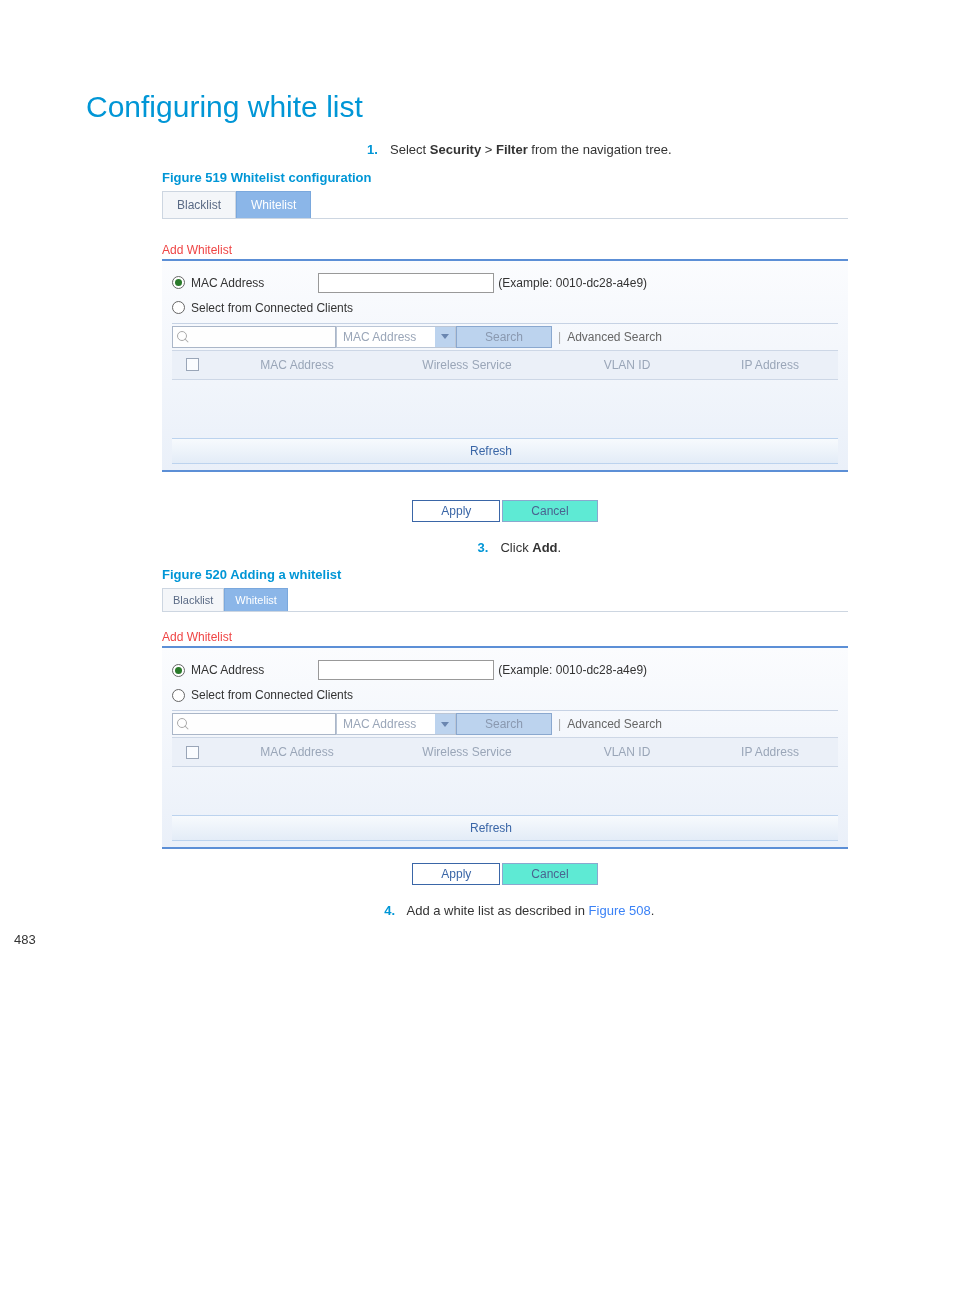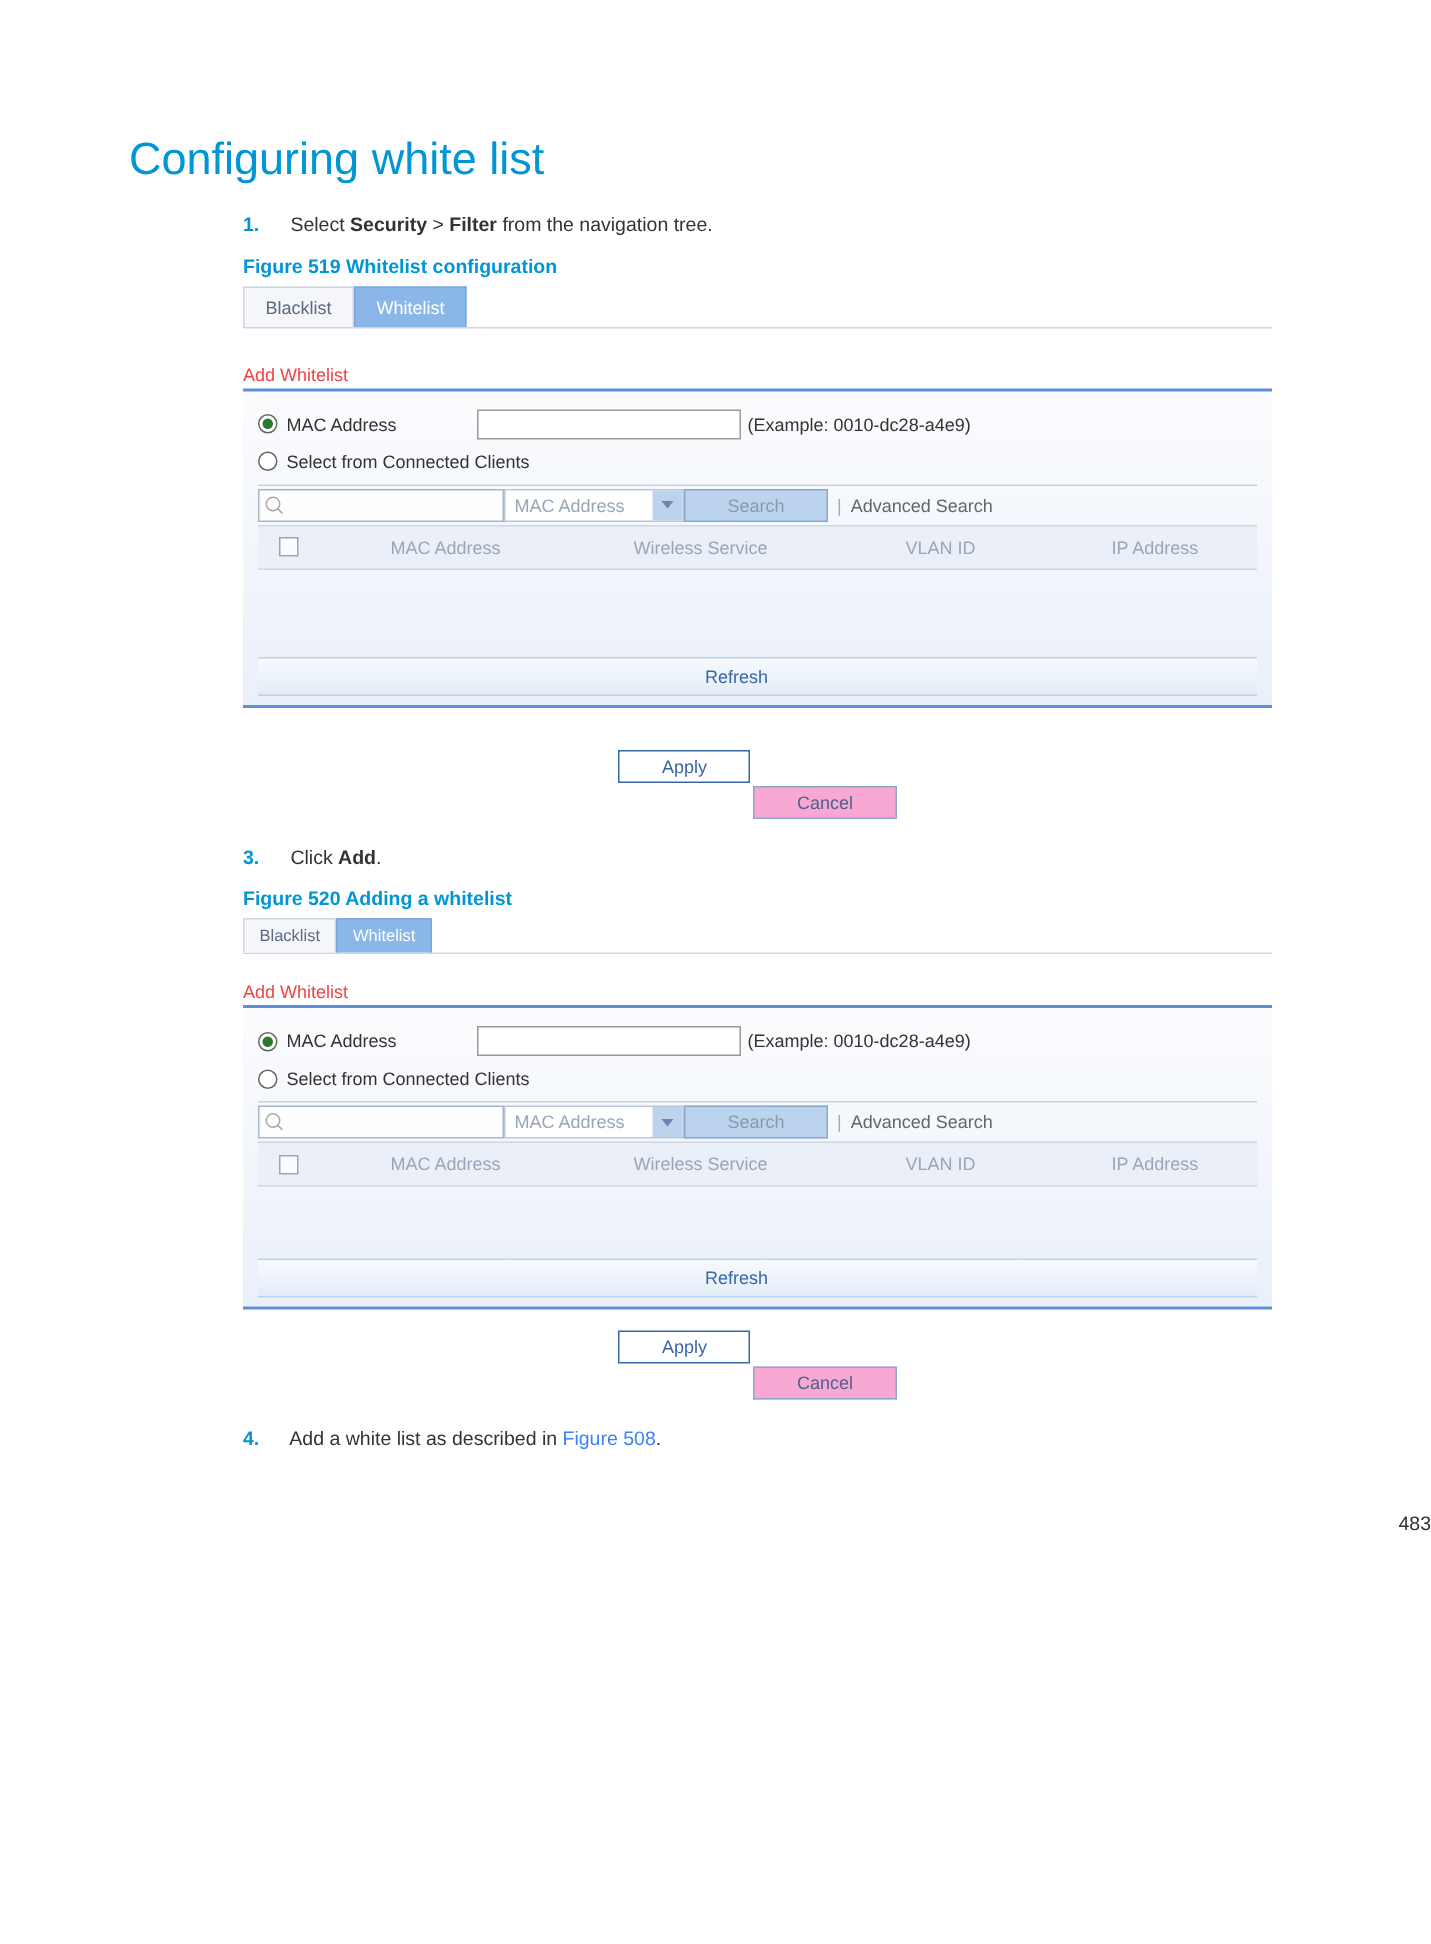--- a/index.html
+++ b/index.html
@@ -20,20 +20,21 @@
     margin-bottom: 16px;
   }
   ol.steps {
     list-style: none;
     margin-left: 76px;
     margin-bottom: 8px;
   }
   ol.steps li {
     margin-bottom: 6px;
     line-height: 1.5;
+    text-align: center;
   }
   ol.steps li .num {
     display: inline-block;
     width: 28px;
     color: #0096d6;
     font-weight: bold;
   }
   .bold { font-weight: bold; }
   .figcap {
     color: #0096d6;
@@ -159,34 +160,35 @@
     border-top: 1px solid #bcd3ee; border-bottom: 1px solid #bcd3ee;
     background: linear-gradient(to bottom, #f7fafd, #e3ecf7);
     height: 26px; align-items: center; padding-right: 28px;
     margin-top: 58px;
   }
   .refresh { color: #3a66a7; font-size: 12px; cursor: pointer; }
   .action-row {
     display: flex; justify-content: center; gap: 0; margin-top: 28px;
   }
   .action-row .btn.apply { border: 1px solid #3a66a7; background: #fff; color: #3a66a7; margin-right: 2px; }
-  .action-row .btn.cancel { background: #f9a8d4; color: #4a6390; margin-top: 24px; }
+  .action-row .btn.cancel { background: #5eead4; color: #4a6390; }
   .figlink { color: #3b82f6; }
   .figure.compact .tabs { margin-bottom: 18px; }
   .figure.compact .tab { padding: 5px 10px; font-size: 11px; }
   .figure.compact { width: 686px; }
   .figure.compact .bottombar { margin-top: 48px; }
   .figure.compact .action-row { margin-top: 14px; }
   .pagenum {
     position: absolute;
-    bottom: 4px;
+    bottom: 32px;
     left: 0; right: 0;
-    text-align: right;
+    text-align: left;
     font-size: 13px;
     color: #333;
+    padding-left: 14px;
   }
 </style>
 </head>
 <body>
 
 <h1 class="title">Configuring white list</h1>
 
 <ol class="steps">
   <li>
     <span class="num">1.</span>

